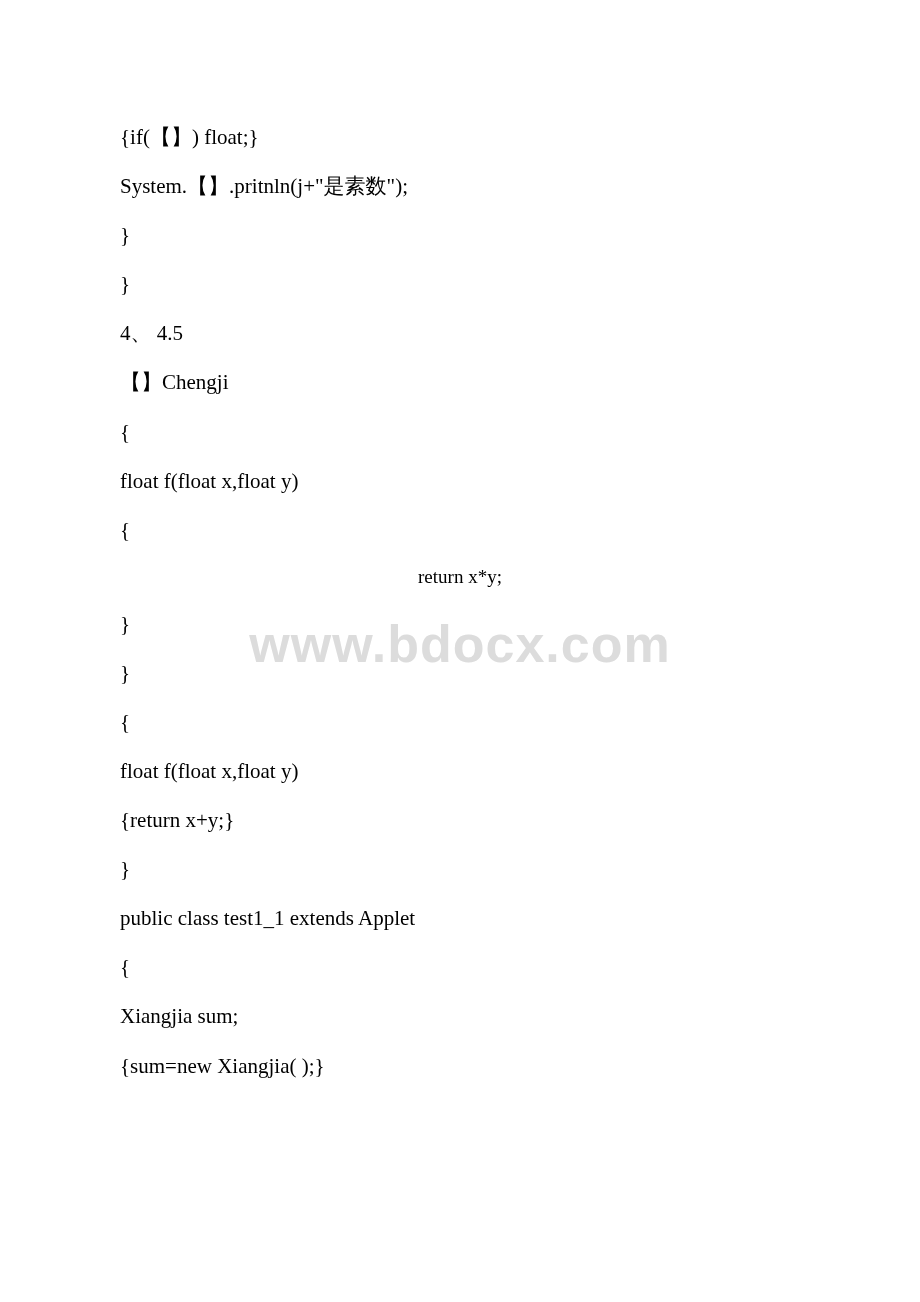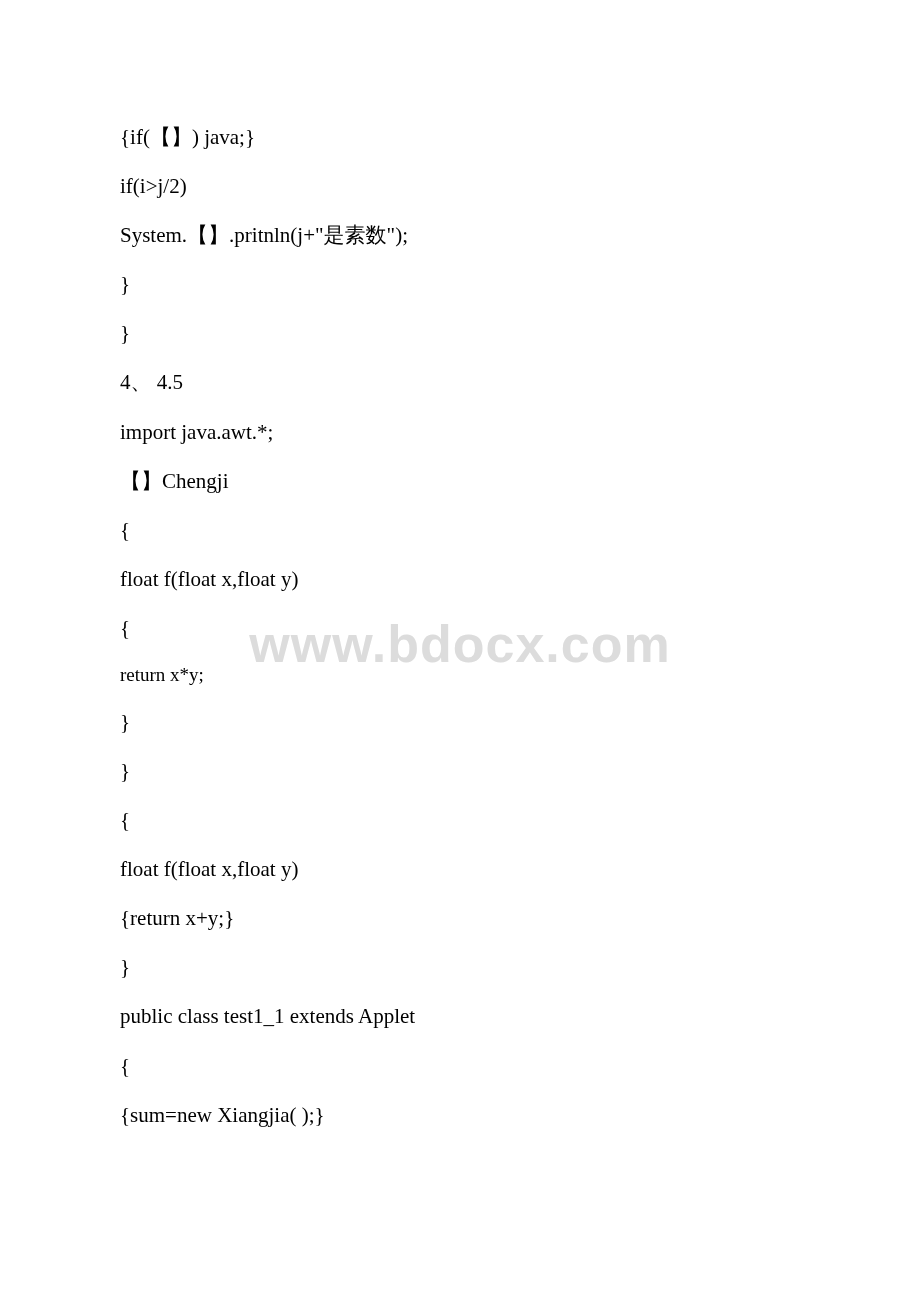--- a/index.html
+++ b/index.html
@@ -16,20 +16,21 @@
       font-size: 21px;
       color: #000000;
       line-height: 2.1;
       position: relative;
     }
     .line {
       margin-bottom: 5px;
     }
     .smaller {
       font-size: 19px;
+      text-align: center;
     }
     .watermark {
       position: absolute;
       left: 50%;
       top: 590px;
       transform: translateX(-50%);
       font-size: 52px;
       font-weight: bold;
       color: #dcdcdc;
       font-family: Arial, sans-serif;
@@ -41,35 +42,34 @@
       position: relative;
       z-index: 1;
     }
   </style>
 </head>
 <body>
 
 <div class="watermark">www.bdocx.com</div>
 
 <div class="content">
-  <div class="line"> {if(【】) java;}</div>
-  <div class="line">if(i&gt;j/2)</div>
+  <div class="line"> {if(【】) float;}</div>
   <div class="line">System.【】.pritnln(j+"是素数");</div>
   <div class="line">}</div>
   <div class="line">}</div>
   <div class="line">4、 4.5</div>
-  <div class="line">import java.awt.*;</div>
   <div class="line">【】Chengji</div>
   <div class="line">{</div>
   <div class="line"> float f(float x,float y)</div>
   <div class="line"> {</div>
   <div class="line smaller">return x*y;</div>
   <div class="line">}</div>
   <div class="line">}</div>
   <div class="line">{</div>
   <div class="line"> float f(float x,float y)</div>
   <div class="line"> {return x+y;}</div>
   <div class="line">}</div>
   <div class="line">public class test1_1 extends Applet</div>
   <div class="line">{</div>
+  <div class="line"> Xiangjia sum;</div>
   <div class="line"> {sum=new Xiangjia( );}</div>
 
 </div>
 
 </body></html>

